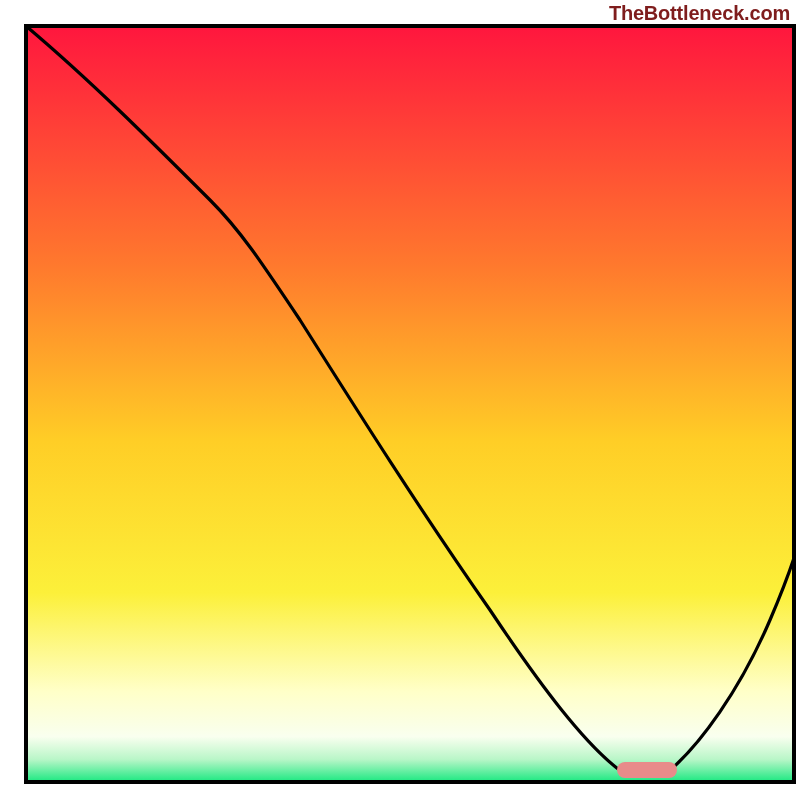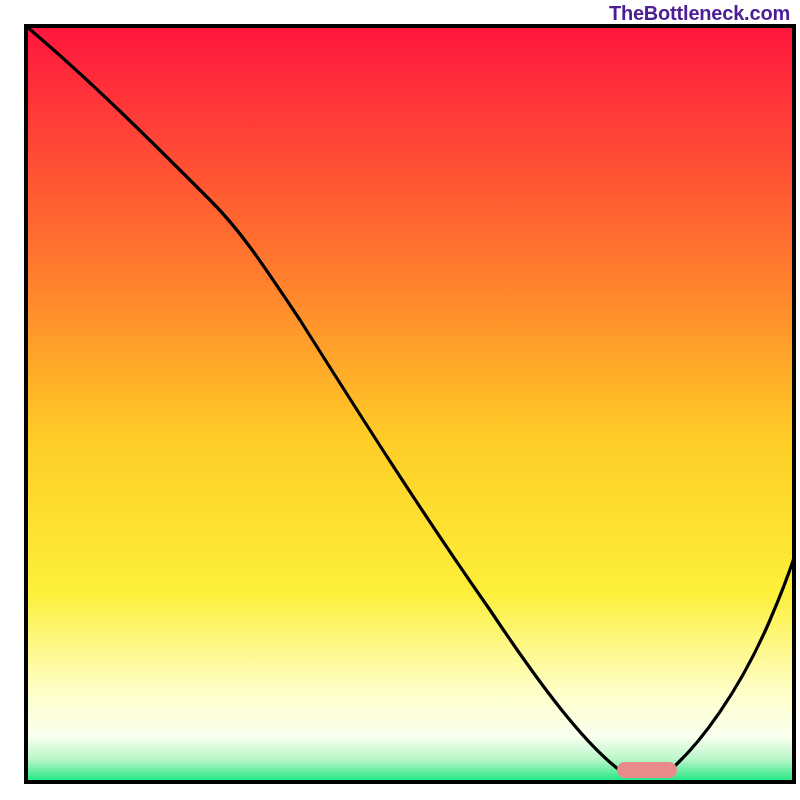--- a/index.html
+++ b/index.html
@@ -14,21 +14,21 @@
     position: relative;
     width: 800px;
     height: 800px;
   }
   .watermark {
     position: absolute;
     top: 2px;
     right: 10px;
     font-size: 20px;
     font-weight: bold;
-    color: #4c1d95;
+    color: #7f1d1d;
     letter-spacing: -0.2px;
     z-index: 10;
   }
   svg.chart {
     position: absolute;
     left: 0;
     top: 0;
     width: 800px;
     height: 800px;
   }

